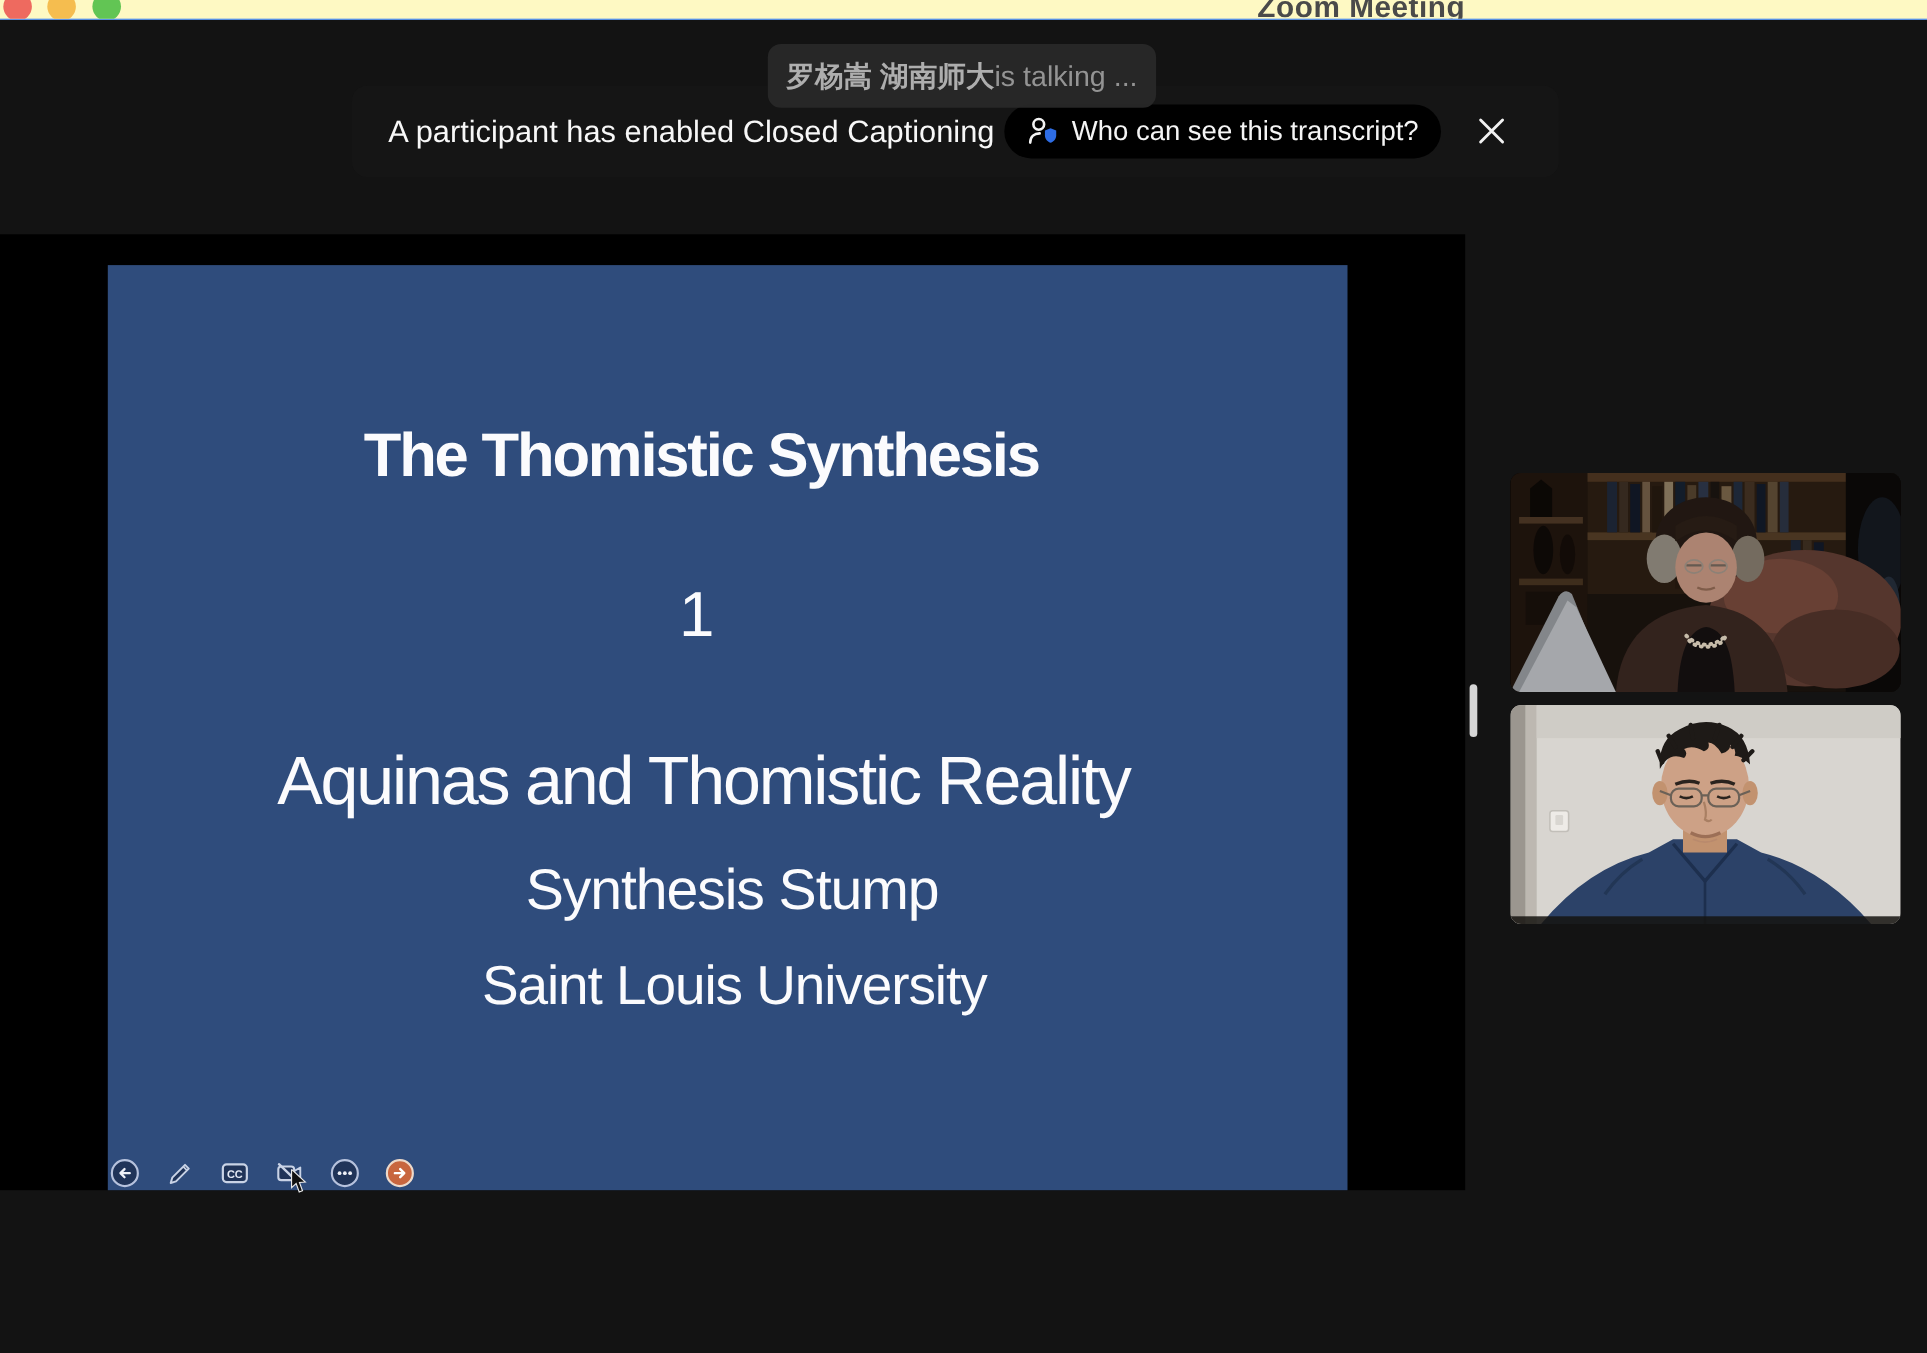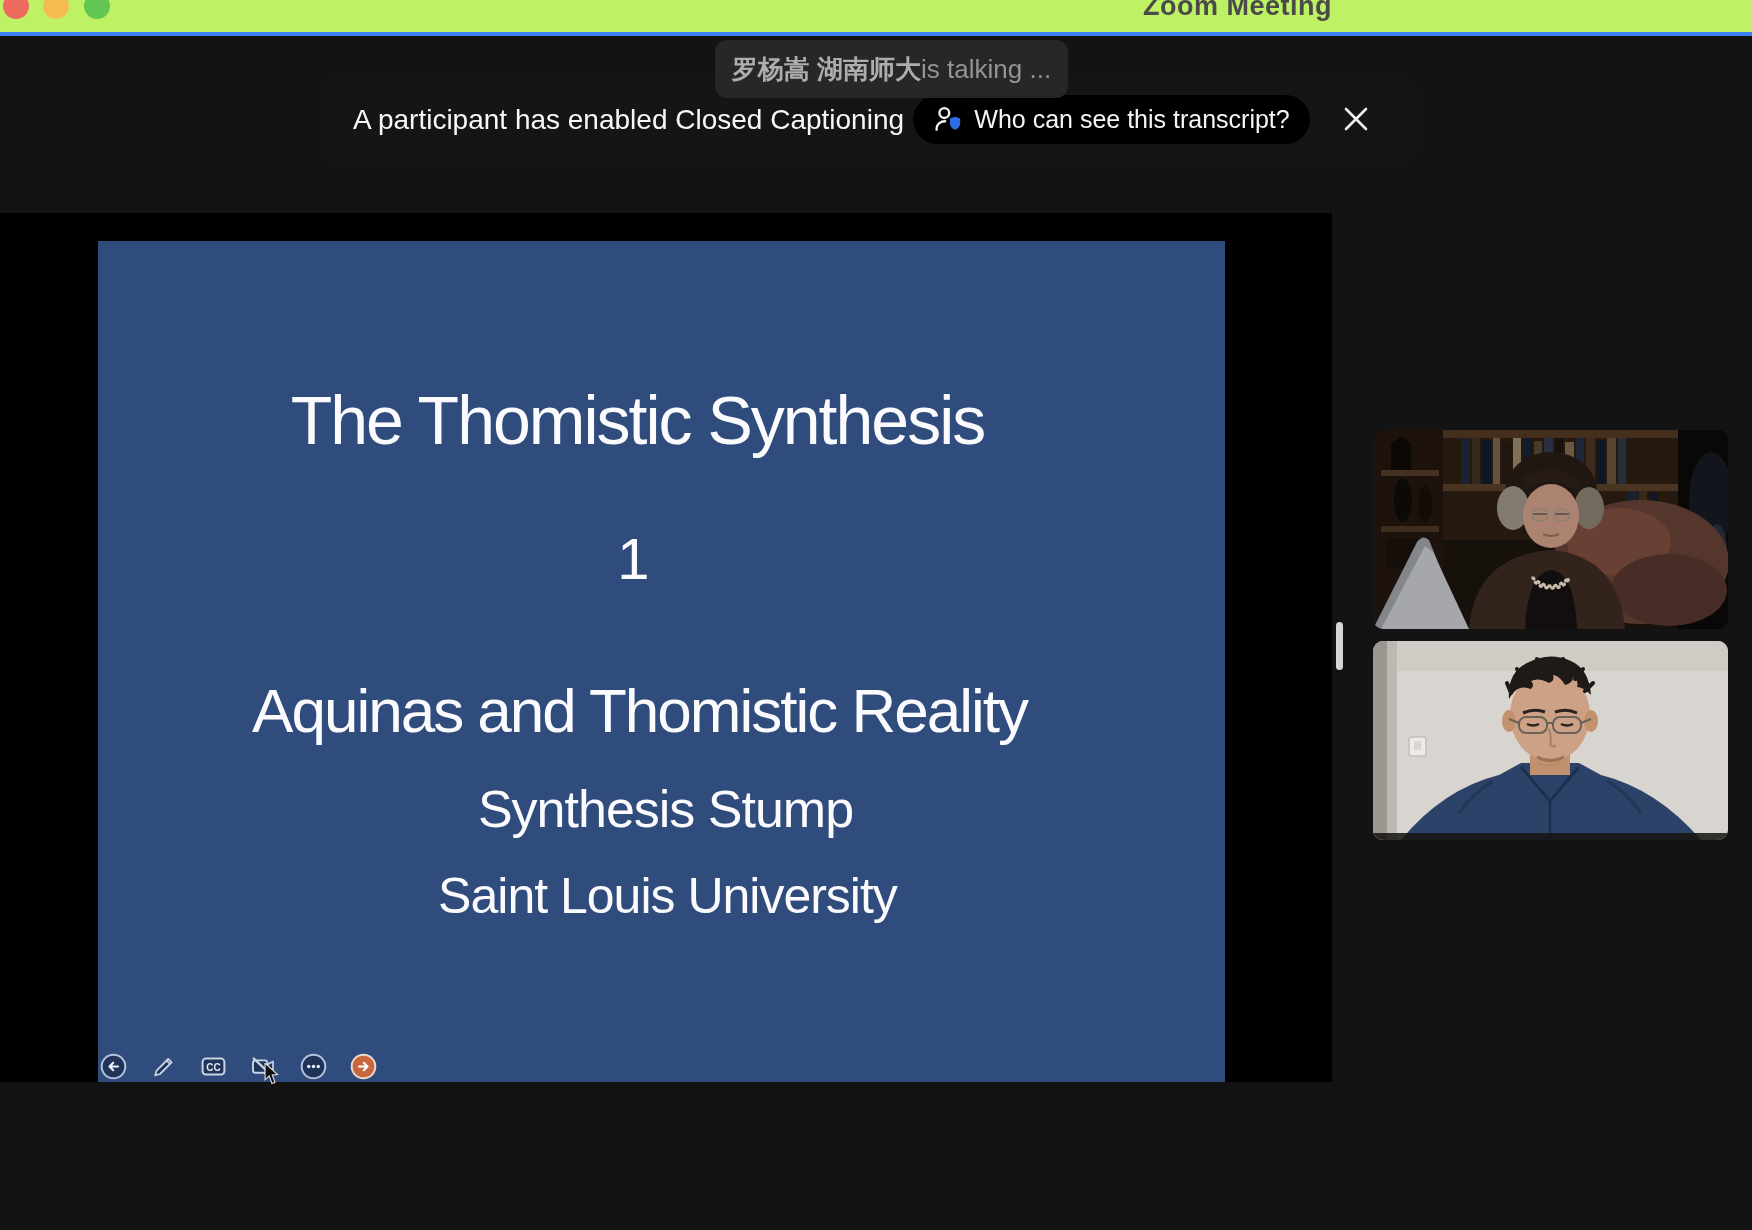--- a/index.html
+++ b/index.html
@@ -6,22 +6,22 @@
   html,body { width:1752px; height:1230px; }
   body {
     position:relative;
     background:#131313;
     font-family:"Liberation Sans", sans-serif;
     overflow:hidden;
   }
 
   
   .titlebar {
-    position:absolute; left:0; top:0; width:1752px; height:36px;
-    background:#bef264; border-bottom:4px solid #3b82f6; overflow:hidden; z-index:40;
+    position:absolute; left:0; top:0; width:1752px; height:18px;
+    background:#fef9c3; border-bottom:1px solid #3b82f6; overflow:hidden; z-index:40;
   }
   .traffic { position:absolute; top:-7px; width:26px; height:26px; border-radius:50%; }
   .traffic.red    { left:3px;  background:#ee6a5f; }
   .traffic.yellow { left:43px; background:#f5bd4f; }
   .traffic.green  { left:84px; background:#62c554; }
   .window-title {
     position:absolute; left:1143px; top:-9px;
     font-size:27px; font-weight:bold; color:#4a4a4a; letter-spacing:.5px; white-space:nowrap;
   }
 
@@ -29,21 +29,21 @@
   .screen-viewport {
     position:absolute; left:0; top:213px; width:1332px; height:869px; background:#000;
   }
 
   
   .slide {
     position:absolute; left:98px; top:28px; width:1127px; height:841px;
     background:#2f4c7c; color:#fbfbfd;
   }
   .slide-line { position:absolute; left:0; width:100%; text-align:center; white-space:nowrap; }
-  .slide-title  { top:140px; font-size:68px; letter-spacing:-2px; transform:translateX(-24px); }
+  .slide-title  { top:140px; font-size:56px; letter-spacing:-2px; transform:translateX(-24px);font-weight:bold; }
   .slide-number { top:284px; font-size:58px; transform:translateX(-28px); }
   .slide-sub    { top:434px; font-size:62px; letter-spacing:-2px; transform:translateX(-22px); }
   .slide-author { top:538px; font-size:52px; letter-spacing:-1px; transform:translateX(4px); }
   .slide-affil  { top:606px; font-size:50px; letter-spacing:-1px; transform:translateX(6px);margin-top:20px; }
 
   
   .slide-toolbar {
     position:absolute; left:2px; bottom:1px; height:30px;
     display:flex; align-items:center; gap:23px;
   }
@@ -85,21 +85,21 @@
   .banner-close {
     position:absolute; left:1018px; top:23px; width:36px; height:36px;
     background:transparent; border:none; cursor:pointer; padding:0;
   }
 
   
   .talking-toast {
     position:absolute; left:698px; top:40px; width:353px; height:58px;
     background:rgba(40,40,40,.95); border-radius:12px; z-index:30;
     display:flex; align-items:center; justify-content:center;
-    font-size:26px; white-space:nowrap;margin-left:17px;
+    font-size:26px; white-space:nowrap;
   }
   .talking-toast .speaker { color:#aeaeae; font-weight:bold; }
   .talking-toast .suffix  { color:#949494; }
 </style>
 </head>
 <body>
 
 <div class="titlebar">
   <span class="traffic red"></span>
   <span class="traffic yellow"></span>

